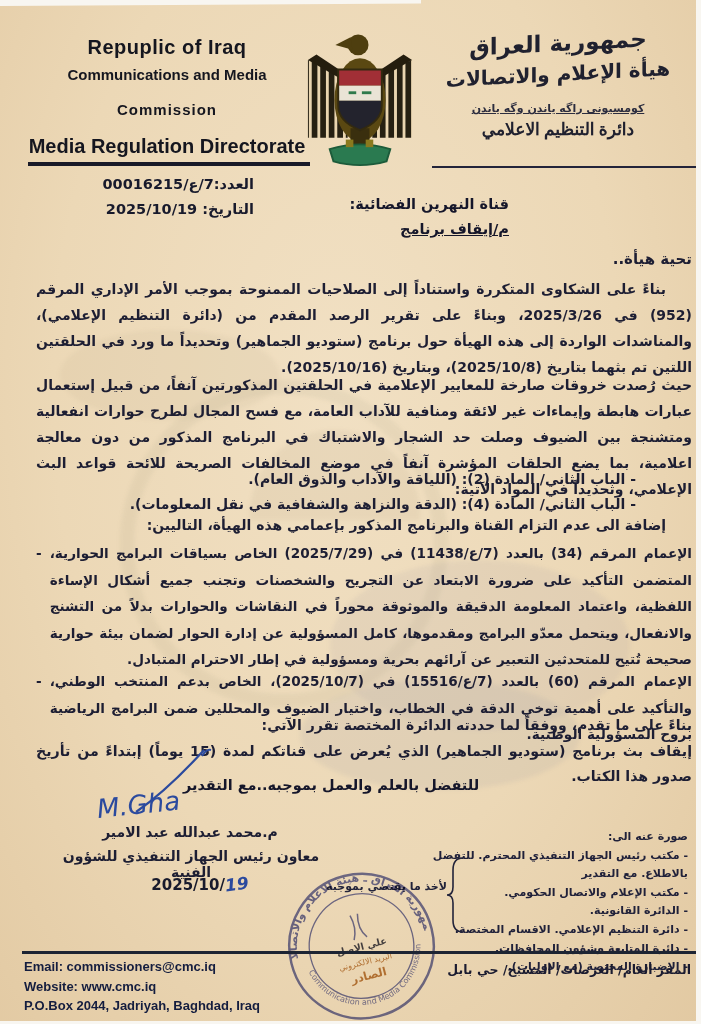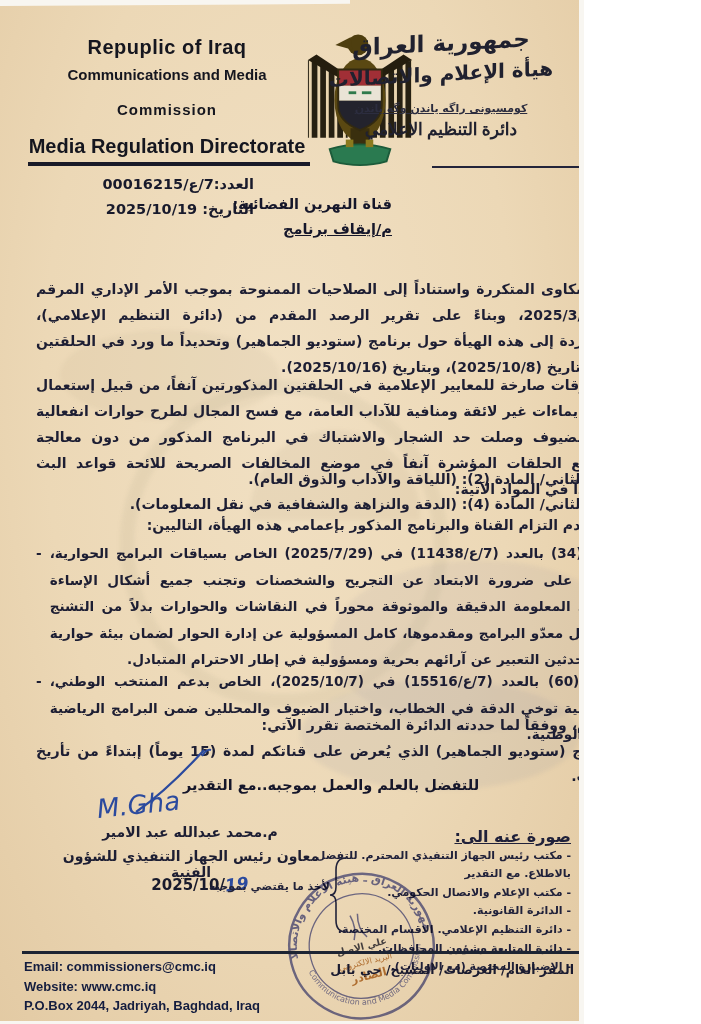--- a/index.html
+++ b/index.html
@@ -1,17 +1,17 @@
 <!DOCTYPE html>
 <html><head>
 <meta charset="utf-8">
 <style>
   html,body{margin:0;padding:0;background:#ffffff;}
   .paper{
-    position:relative;width:584px;height:1024px;overflow:hidden;
+    position:relative;width:701px;height:1024px;overflow:hidden;
     background:radial-gradient(ellipse at 48% 38%, #f1e0c3 0%, #ecd8b6 55%, #e2c9a2 100%);
     font-family:"DejaVu Sans", sans-serif;color:#1b1c30;
   }
   .edge-right{position:absolute;top:0;right:0;width:5px;height:100%;background:#f8f6f1;}
   .edge-bottom{position:absolute;bottom:0;left:0;width:100%;height:3px;background:#f8f6f1;}
   .edge-top{position:absolute;top:0;left:0;width:60%;height:6px;background:#f8f6f1;transform:skewY(-0.35deg);transform-origin:left top;}
 
   
   .watermark{position:absolute;inset:0;pointer-events:none;filter:blur(2px);}
   .wm-ring{position:absolute;left:120px;top:380px;width:300px;height:300px;border-radius:50%;border:14px solid rgba(120,108,80,0.07);}
@@ -68,21 +68,21 @@
 
   
   .sig-art{position:absolute;left:84px;top:742px;}
   .sig-name{position:absolute;left:70px;top:824px;width:240px;text-align:center;font-size:14px;}
   .sig-title{position:absolute;left:46px;top:848px;width:290px;text-align:center;font-size:14px;}
   .sig-date{position:absolute;left:120px;top:874px;width:160px;text-align:center;direction:ltr;font-size:15px;font-weight:700;color:#181a2c;}
   .sig-date .day{color:#2b4a9e;font-style:italic;font-size:17px;display:inline-block;transform:rotate(-7deg);}
 
   
   .cc{position:absolute;right:13px;top:828px;width:300px;direction:rtl;text-align:right;font-size:11px;font-weight:700;color:#20213a;line-height:18.6px;}
-  .cc .head{text-decoration:underline;font-size:16px;}
+  .cc .head{font-size:11px;}
   .cc .item::before{content:"- ";}
   .brace{position:absolute;right:234px;top:856px;}
   .brace-note{position:absolute;right:254px;top:880px;font-size:11px;font-weight:700;direction:rtl;color:#22233a;}
 
   
   .stamp{position:absolute;left:286px;top:870px;transform:rotate(-14deg);opacity:0.88;mix-blend-mode:multiply;}
 
   
   .footer-rule{position:absolute;left:22px;top:951px;width:675px;height:3px;background:#1d2433;}
   .footer-left{position:absolute;left:24px;top:957px;font-family:"Liberation Sans", sans-serif;font-weight:700;font-size:13px;line-height:19.5px;color:#141d3f;}

